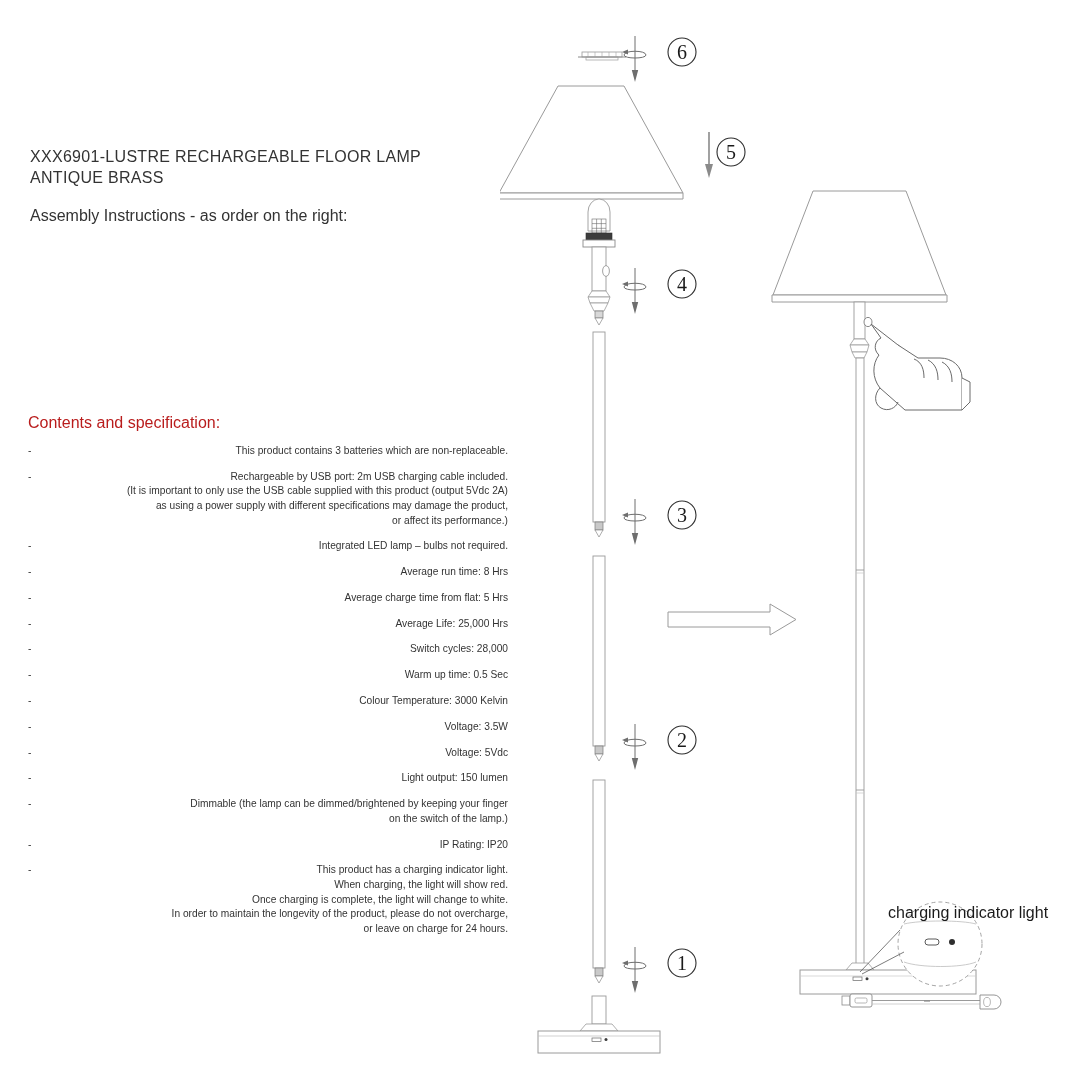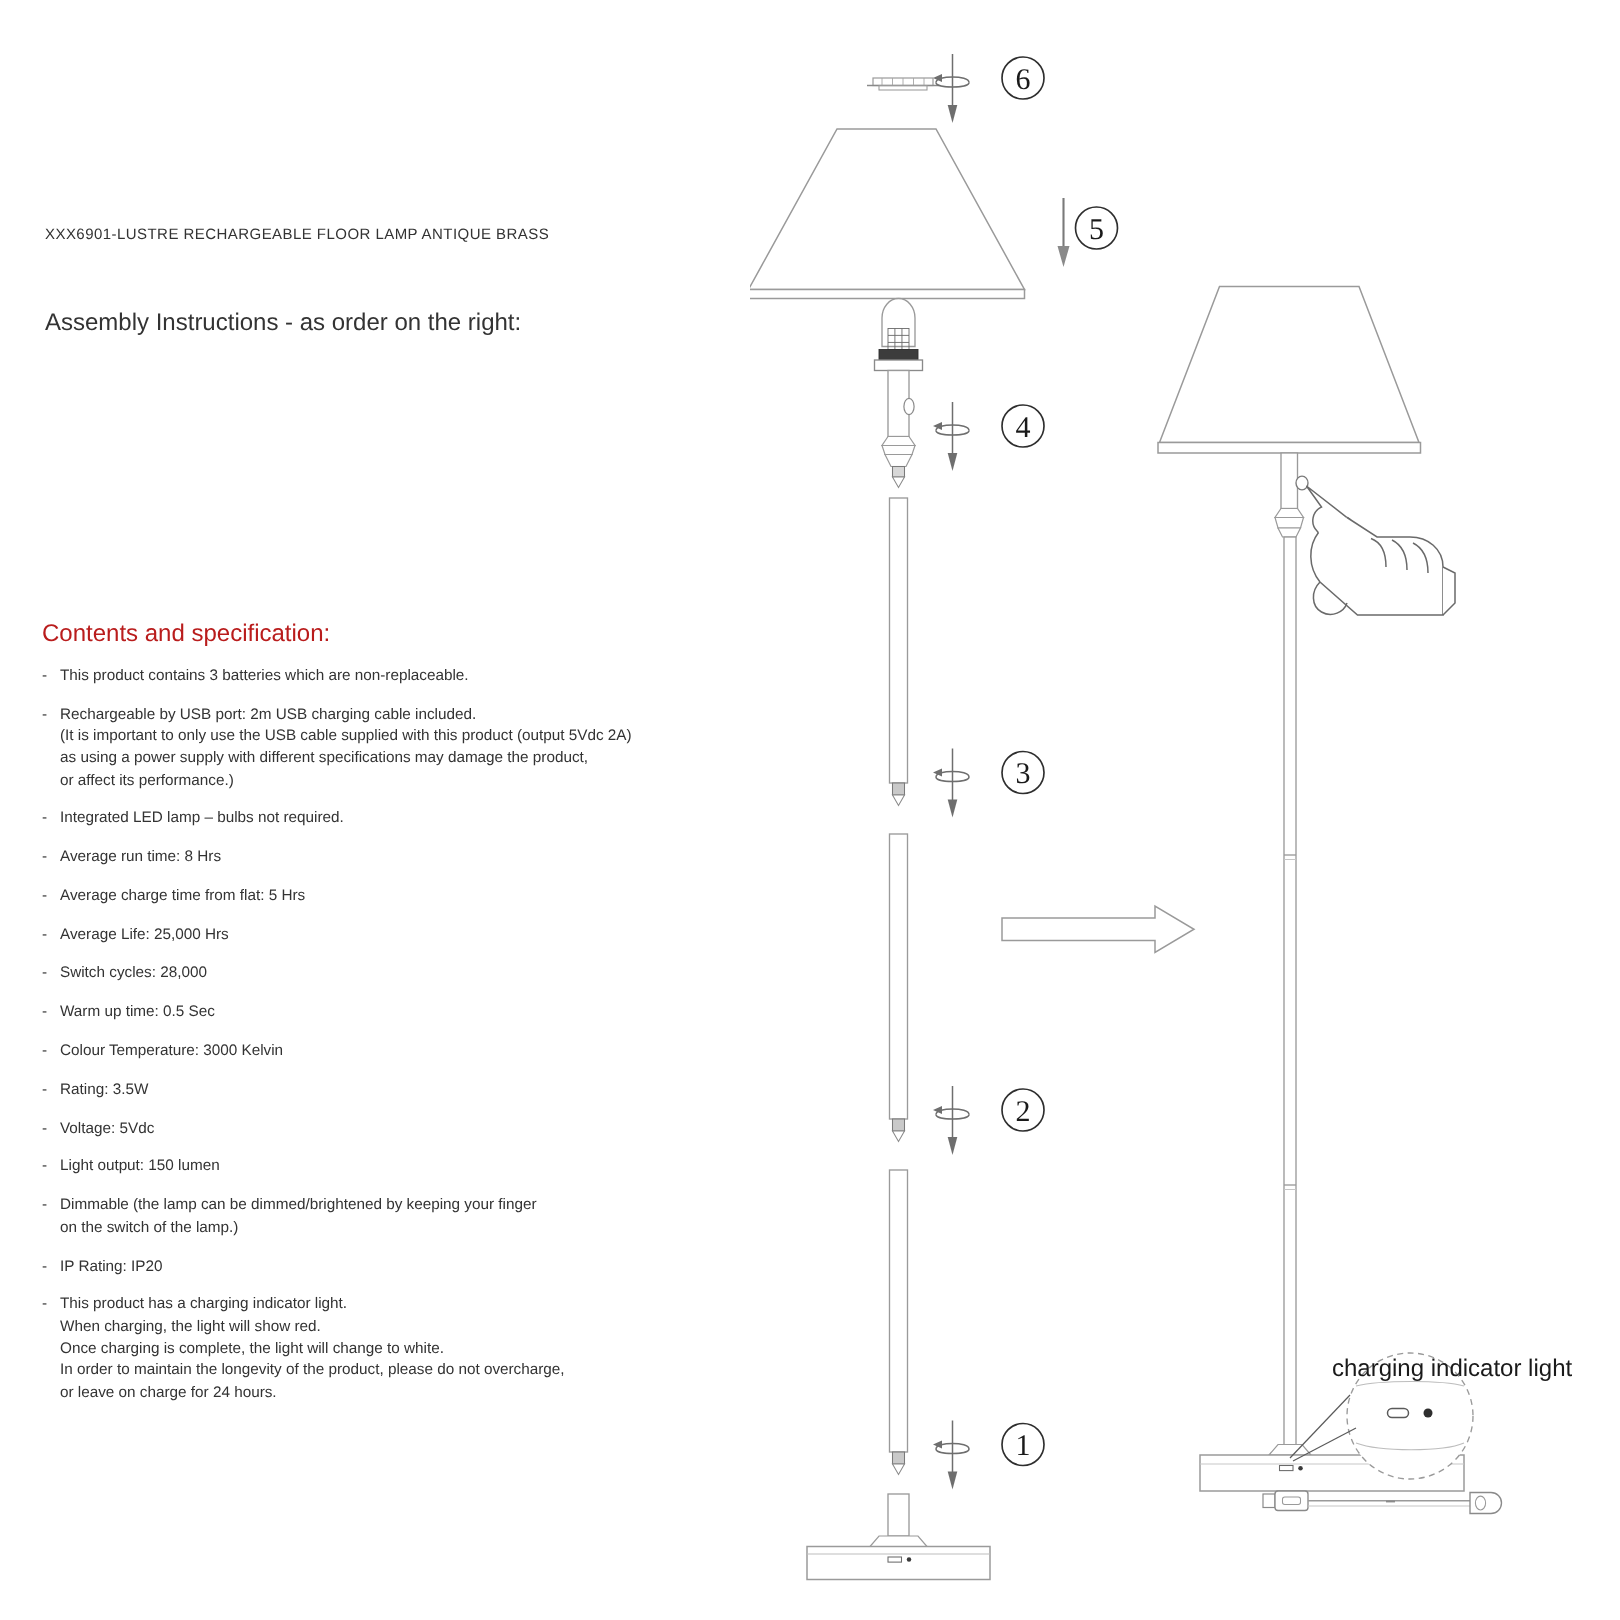--- a/index.html
+++ b/index.html
@@ -8,21 +8,21 @@
     font-family:"Liberation Sans", sans-serif;
     color:#2b2b2b;position:relative;overflow:hidden;
   }
   .page{position:absolute;inset:0;}
 
   
   .left{position:absolute;left:0;top:0;width:520px;height:1080px;}
 
   .product-title{
     position:absolute;left:30px;top:146px;width:400px;
-    font-size:10px;line-height:21px;letter-spacing:.3px;
+    font-size:16px;line-height:21px;letter-spacing:.3px;
     color:#333;font-weight:400;
   }
   .assembly-line{
     position:absolute;left:30px;top:205px;width:460px;
     font-size:16px;line-height:22px;color:#333;font-weight:400;
   }
   .leaflet-note{
     position:absolute;left:30px;top:243px;width:470px;
     font-size:10.5px;line-height:15px;color:#333;
   }
@@ -31,21 +31,21 @@
     font-size:16px;color:#b91c1c;font-weight:400;
   }
   .spec-list{
     position:absolute;left:28px;top:444px;width:480px;
   }
   .spec-item{
     display:flex;margin-bottom:11.2px;
     font-size:10.2px;line-height:14.6px;color:#333;
   }
   .spec-dash{width:12px;flex:0 0 12px;}
-  .spec-text{flex:1;white-space:pre-line;}
+  .spec-text{flex:1;white-space:pre-line;text-align:right;}
 
   
   .diagram{position:absolute;left:500px;top:0;width:580px;height:1080px;}
   svg.art{position:absolute;left:0;top:0;}
 
   .lbl{
     position:absolute;font-family:"Liberation Sans",sans-serif;
     color:#1a1a1a;
   }
   .lbl-charge{left:888px;top:904px;font-size:16px;text-align:center;}
@@ -100,21 +100,21 @@
         <div class="spec-item">
           <div class="spec-dash">-</div>
           <div class="spec-text">Warm up time: 0.5 Sec</div>
         </div>
         <div class="spec-item">
           <div class="spec-dash">-</div>
           <div class="spec-text">Colour Temperature: 3000 Kelvin</div>
         </div>
         <div class="spec-item">
           <div class="spec-dash">-</div>
-          <div class="spec-text">Rating: 3.5W</div>
+          <div class="spec-text">Voltage: 3.5W</div>
         </div>
         <div class="spec-item">
           <div class="spec-dash">-</div>
           <div class="spec-text">Voltage: 5Vdc</div>
         </div>
         <div class="spec-item">
           <div class="spec-dash">-</div>
           <div class="spec-text">Light output: 150 lumen</div>
         </div>
         <div class="spec-item">

